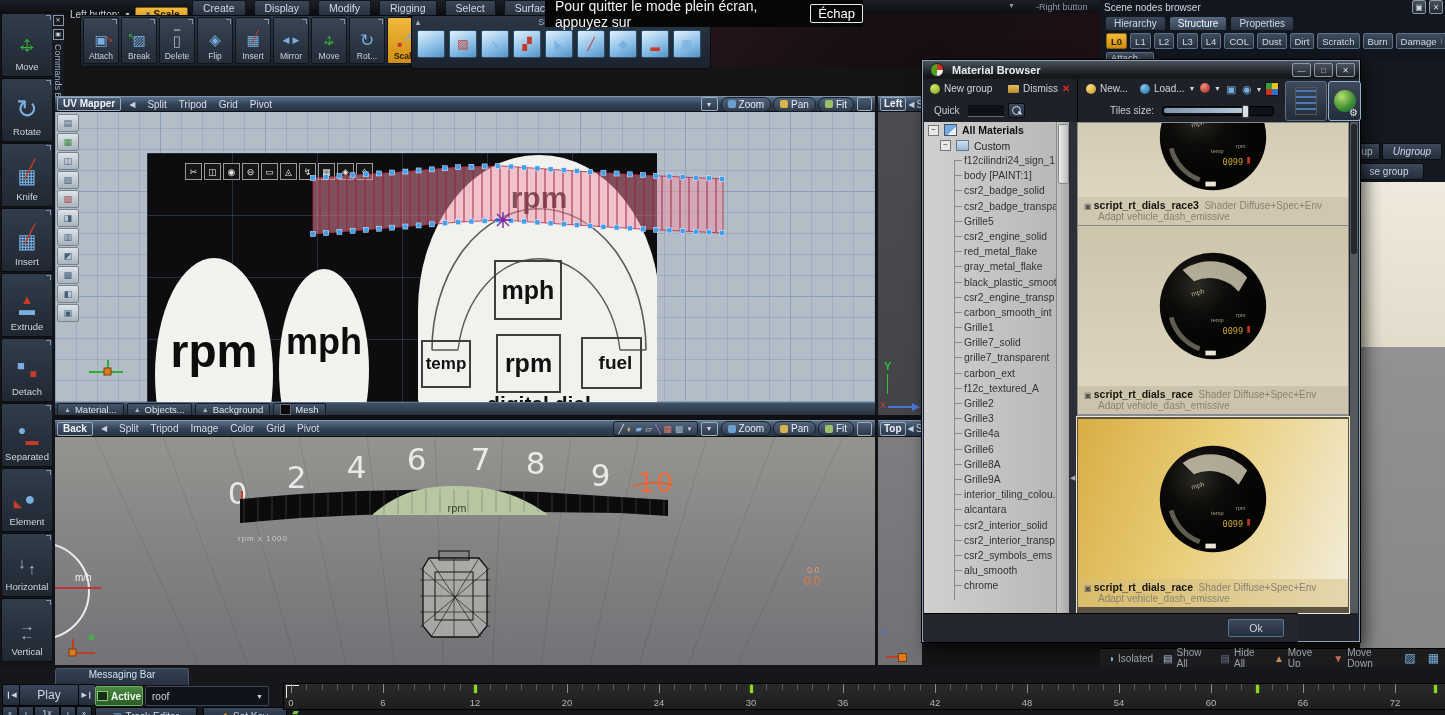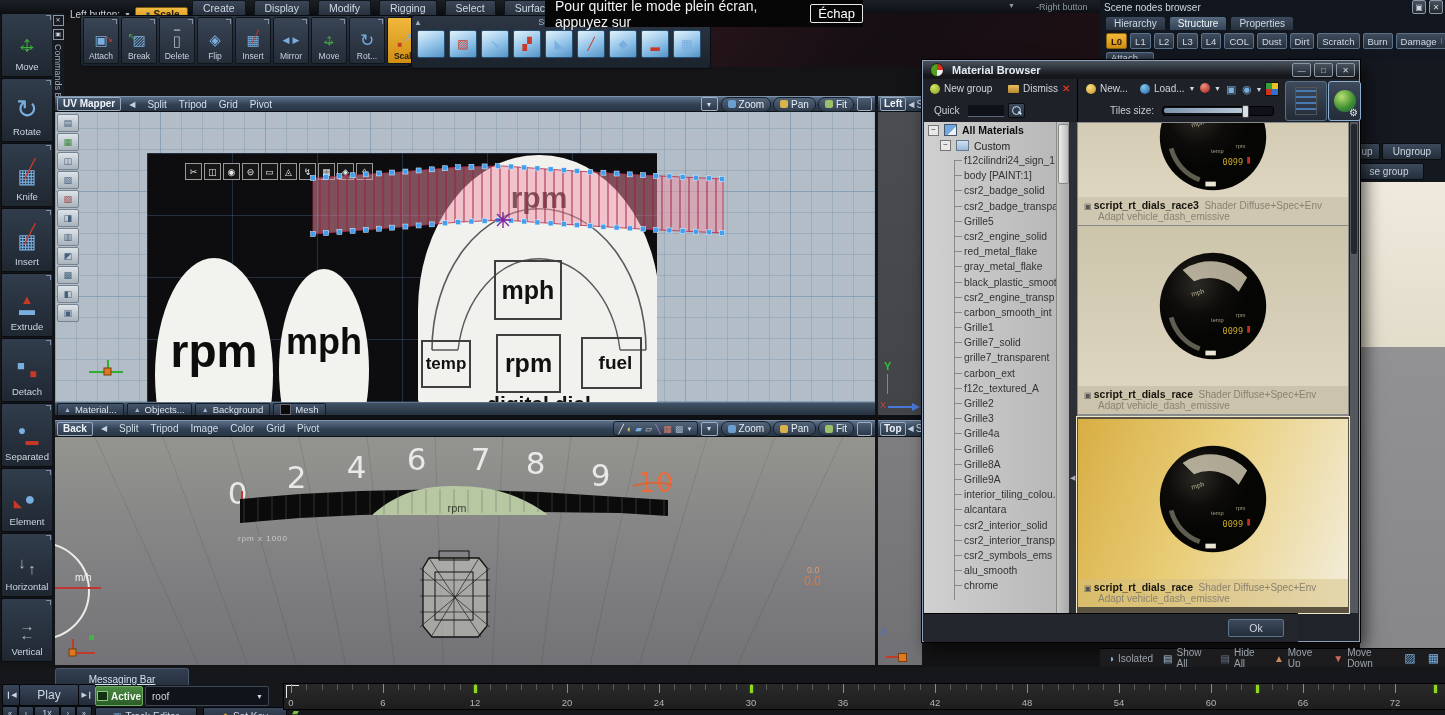--- a/index.html
+++ b/index.html
@@ -683,21 +683,21 @@
         <span class="layer">Damage<span style="font-size: 6px; margin-left: 4px; border-left: 1px solid rgb(91, 113, 136); padding-left: 3px;">▼</span></span>
       </div>
   </div>
   <div class="abs layer" style="left:1106px;top:52px;width:38px;height:8px;overflow:hidden;">
     <span>Attach</span>
   </div>
   <div class="abs" style="left:1360px;top:60px;width:85px;height:590px;background:#14181f;">
     <div class="btn" style="position:absolute;left:-6px;top:83px;width:26px;height:17px;font-size:10px;">
         <span>up</span>
       </div>
-    <div class="btn" style="position:absolute;left:22px;top:83px;width:60px;height:17px;font-size:10px;">
+    <div class="btn" style="position:absolute;left:22px;top:83px;width:60px;height:17px;font-size:10px;font-style:italic;">
         <span>Ungroup</span>
       </div>
     <div class="btn" style="position:absolute;left:-6px;top:103px;width:70px;height:17px;font-size:10px;">
         <span>se group</span>
       </div>
     <div style="position:absolute;left:0;top:122px;width:85px;height:165px;background:linear-gradient(#efeadd,#e2dccb);"></div>
     <div style="position:absolute;left:0;top:287px;width:85px;height:303px;background:linear-gradient(#929295,#87878a);"></div>
   </div>
 
   <div class="abs" id="matwin">
@@ -923,21 +923,21 @@
       </div>
       <div class="brt-item">
         <span style="color: rgb(200, 106, 90); font-size: 10px;">▼</span>
         <span>Move Down</span>
       </div>
       <span style="color: rgb(121, 174, 222); font-size: 12px; margin-left: auto; margin-right: 2px;">▨</span>
       <span style="color: rgb(121, 174, 222); font-size: 12px; margin-right: 6px;">▦</span>
     </div>
 
   <div class="abs" style="left:0;top:667px;width:1445px;height:48px;background:#15171a;"></div>
-  <div class="abs" style="left:55px;top:668px;width:132px;height:16px;background:linear-gradient(#33405268,#27313f);background:linear-gradient(#334052,#27313f);border:1px solid #48586c;border-bottom:none;border-radius:3px 3px 0 0;display:flex;align-items:flex-end;justify-content:center;color:#cfe0f0;font-size:10px;text-decoration:underline;">
+  <div class="abs" style="left:55px;top:668px;width:132px;height:16px;background:linear-gradient(#33405268,#27313f);background:linear-gradient(#334052,#27313f);border:1px solid #48586c;border-bottom:none;border-radius:3px 3px 0 0;display:flex;align-items:flex-start;justify-content:center;color:#cfe0f0;font-size:10px;">
     <span>Messaging Bar</span>
   </div>
   <div class="abs trbtn" style="left:2px;top:684px;width:16px;height:20px;font-size:7px;">❙◀</div>
   <div class="abs trbtn" style="left:19px;top:684px;width:58px;height:20px;font-size:12px;">
       <span>Play</span>
     </div>
   <div class="abs trbtn" style="left:78px;top:684px;width:16px;height:20px;font-size:7px;">▶❙</div>
   <div class="abs trbtn" style="left:2px;top:706px;width:14px;height:12px;font-size:7px;">«</div>
   <div class="abs trbtn" style="left:18px;top:706px;width:14px;height:12px;font-size:7px;">‹</div>
   <div class="abs trbtn" style="left:34px;top:706px;width:24px;height:12px;font-size:9px;">

